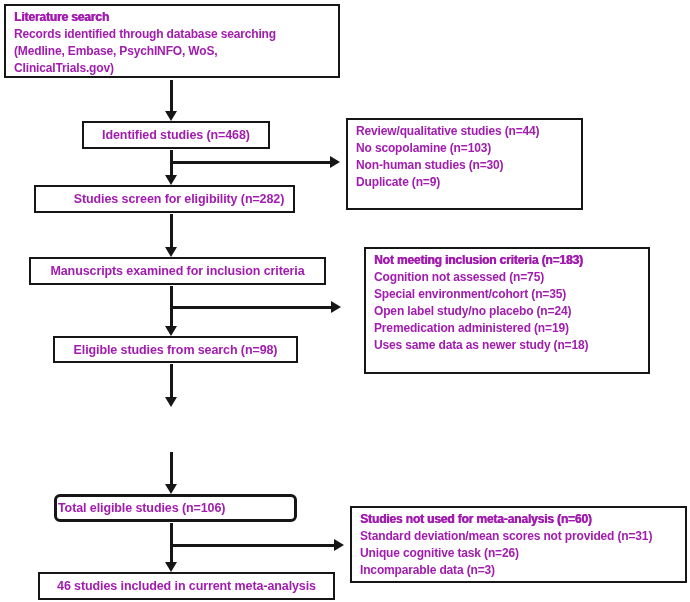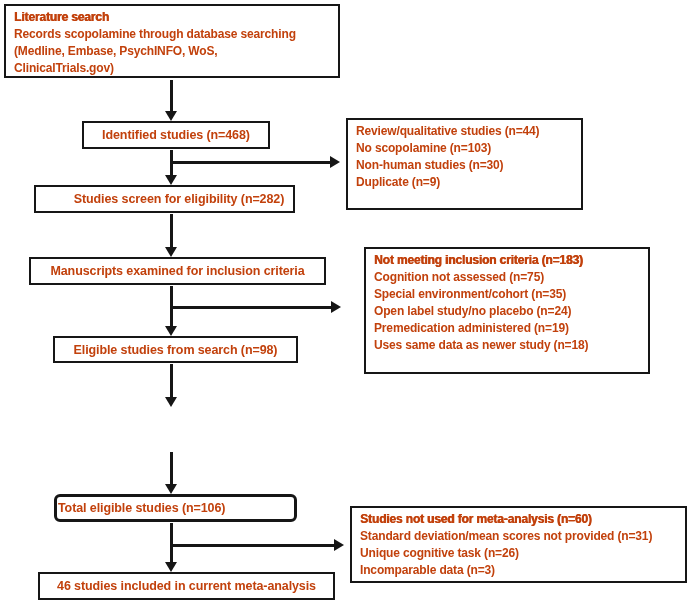--- a/index.html
+++ b/index.html
@@ -1,18 +1,18 @@
 <!DOCTYPE html>
 <html><head>
 <meta charset="utf-8">
 <style>
   html,body{margin:0;padding:0;background:#fff;}
   .canvas{
     position:relative;width:690px;height:602px;background:#ffffff;
-    font-family:"Liberation Sans",sans-serif;color:#c2410c;overflow:hidden;
+    font-family:"Liberation Sans",sans-serif;color:#a21caf;overflow:hidden;
   }
   .box{
     position:absolute;border:2px solid #161616;background:#fff;
     font-weight:bold;box-sizing:border-box;
   }
   .single{
     display:flex;align-items:center;justify-content:center;
     font-size:12.5px;letter-spacing:-0.1px;white-space:nowrap;
   }
   .la{justify-content:flex-start;padding-left:1px;border-radius:6px;}
@@ -38,21 +38,21 @@
     border-left:10px solid #161616;
   }
 </style>
 </head>
 <body>
 
 <div class="canvas">
 
   <div class="box multi" style="left:4px;top:4px;width:336px;height:74px;">
     <div class="hdr bl">Literature search</div>
-  <div class="bl">Records scopolamine through database searching</div>
+  <div class="bl">Records identified through database searching</div>
       <div class="bl">(Medline, Embase, PsychINFO, WoS,</div>
       <div class="bl">ClinicalTrials.gov)</div>
     </div>
 
   <div class="varrow" style="left:170px;top:80px;height:33px;"></div>
   <div class="ah-down" style="left:165px;top:111px;"></div>
 
   <div class="box single" style="left:82px;top:121px;width:188px;height:28px;">Identified studies (n=468)</div>
 
   <div class="varrow" style="left:170px;top:150px;height:27px;"></div>

